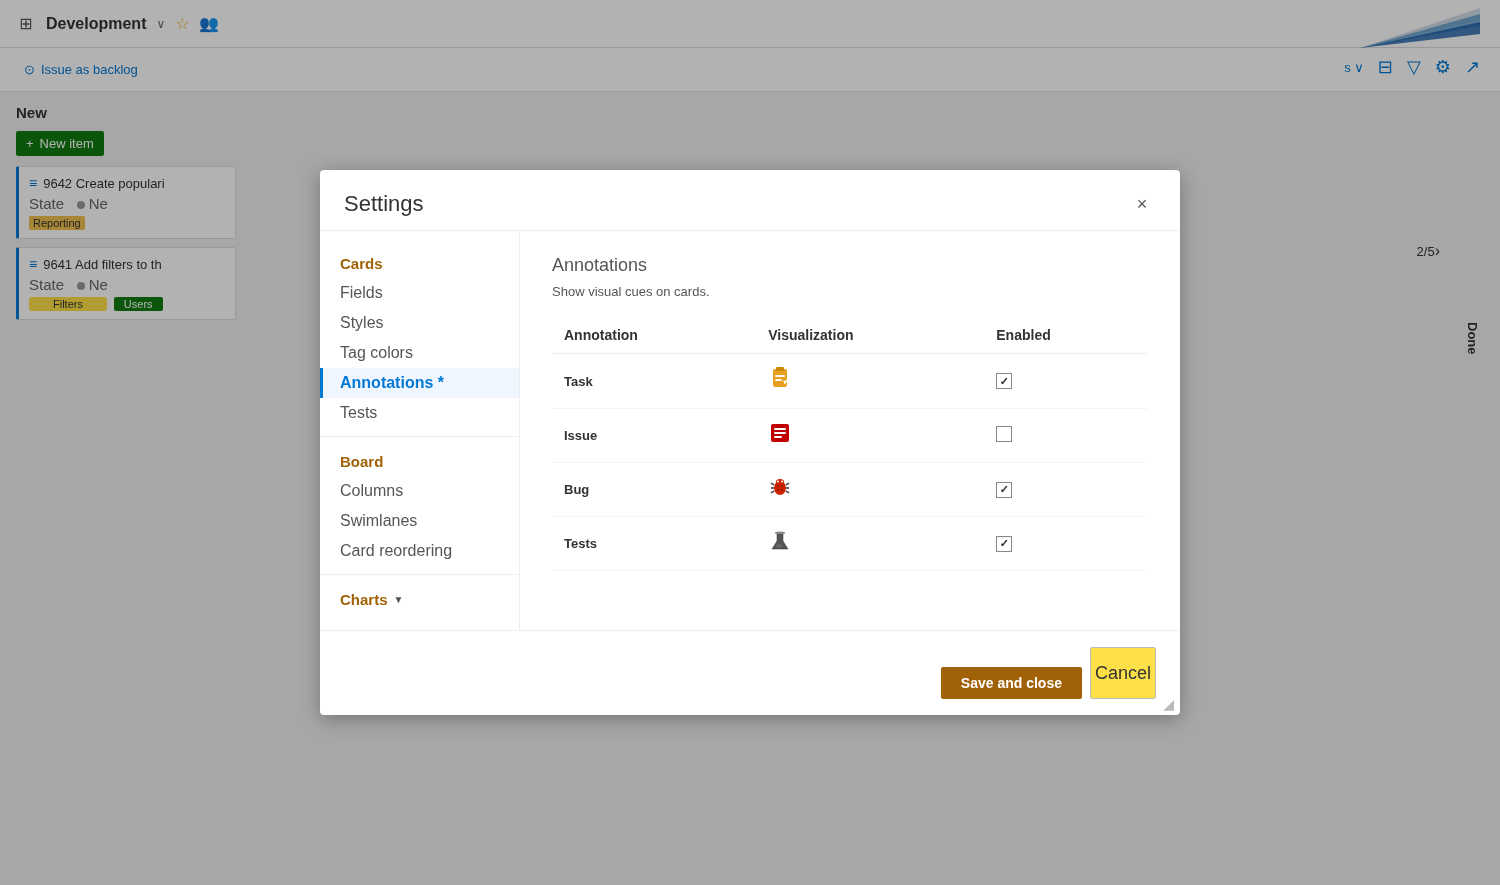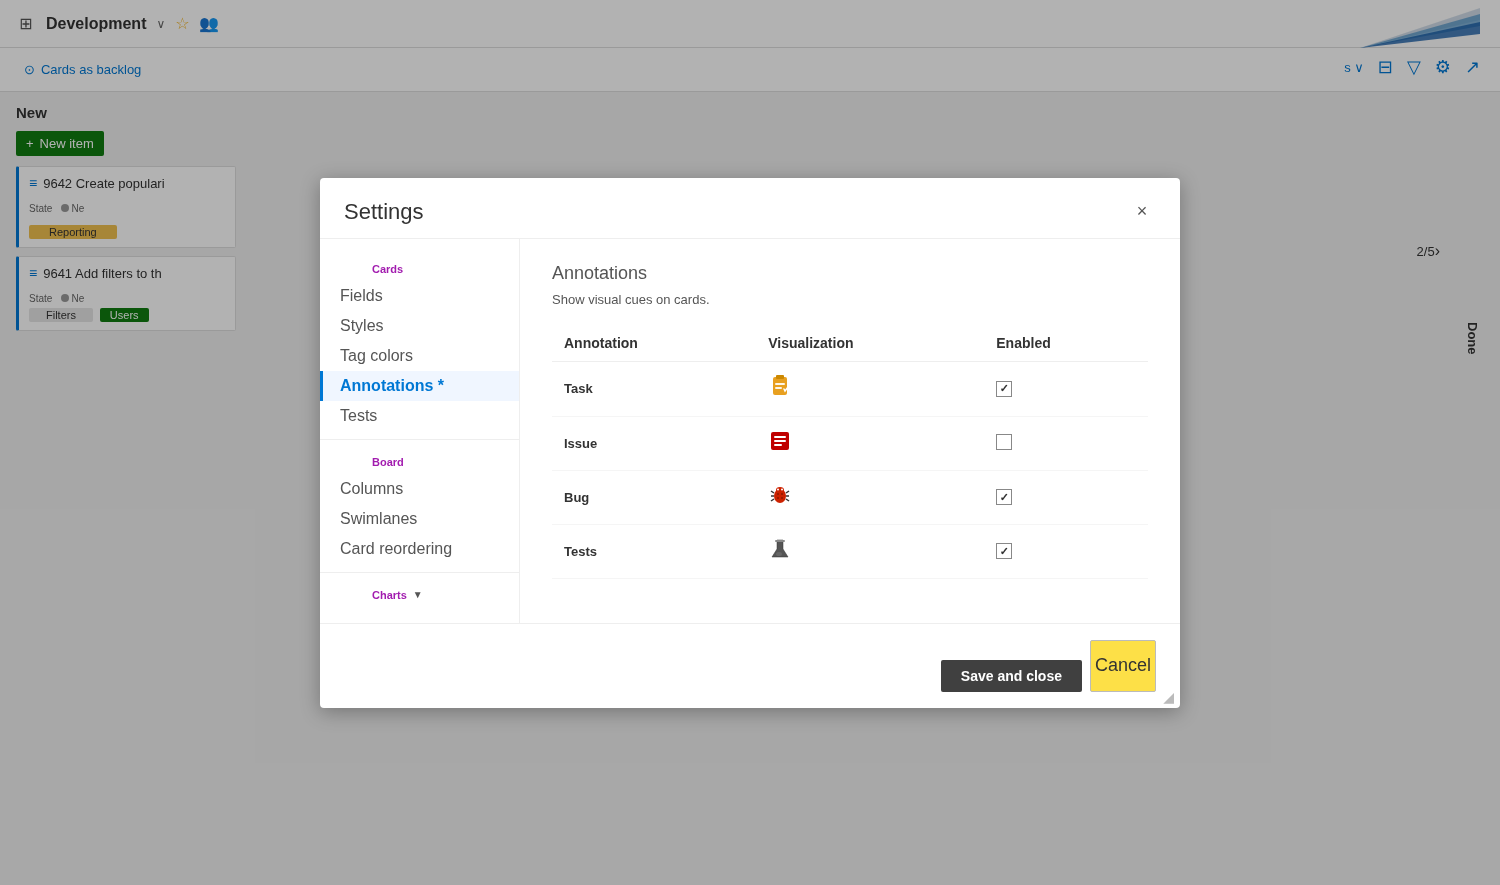--- a/index.html
+++ b/index.html
@@ -104,45 +104,45 @@
       background: #fff;
       border: 1px solid #ddd;
       border-left: 3px solid #0078d4;
       border-radius: 2px;
       padding: 8px 10px;
       margin-bottom: 8px;
       width: 220px;
     }
 
     .card-title { font-size: 13px; color: #333; }
-    .card-state { font-size: 10px; color: #666; margin-top: 12px; }
+    .card-state { font-size: 15px; color: #666; margin-top: 4px; }
     .tag-reporting {
       display: inline-block;
       background: #f0c050;
       color: #333;
       font-size: 11px;
-      padding: 1px 20px;
-      border-radius: 2px;
-      margin-top: 11px;
+      padding: 1px 4px;
+      border-radius: 2px;
+      margin-top: 4px;
     }
     .tag-users {
       display: inline-block;
       background: #107c10;
       color: #fff;
       font-size: 11px;
       padding: 1px 10px;
       border-radius: 2px;
       margin-top: 4px;
     }
     .tag-filters {
       display: inline-block;
-      background: #e5e5e5;
+      background: #fde047;
       color: #333;
       font-size: 11px;
-      padding: 1px 17px;
+      padding: 1px 24px;
       border-radius: 2px;
       margin-top: 4px;
       margin-right: 3px;
     }
 
     .pagination {
       position: absolute;
       top: 150px;
       right: 60px;
       display: flex;
@@ -216,26 +216,25 @@
     
     .modal-sidebar {
       width: 200px;
       border-right: 1px solid #eee;
       padding: 16px 0;
       overflow-y: auto;
       flex-shrink: 0;
     }
 
     .nav-section-title {
-      font-size: 11px;
+      font-size: 15px;
       font-weight: 600;
-      color: #a21caf;
+      color: #a16207;
       padding: 8px 20px 6px;
       cursor: pointer;
-      margin-left: 32px;
     }
 
     .nav-item {
       padding: 6px 20px;
       font-size: 16px;
       color: #555;
       cursor: pointer;
     }
 
     .nav-item.active {
@@ -330,21 +329,21 @@
     
     .modal-footer {
       padding: 16px 24px;
       display: flex;
       justify-content: flex-end;
       gap: 8px;
       border-top: 1px solid #eee;
     }
 
     .btn-primary {
-      background: #404040;
+      background: #a16207;
       color: #fff;
       border: none;
       padding: 8px 20px;
       font-size: 14px;
       cursor: pointer;
       border-radius: 2px;
       font-weight: 600;
       margin-top: 20px;
     }
 
@@ -394,21 +393,21 @@
         <polygon points="0,40 120,0 120,12 0,40" fill="#b0c4d8" opacity="0.6"></polygon>
         <polygon points="0,40 120,6 120,18 0,40" fill="#4a90c4" opacity="0.7"></polygon>
         <polygon points="0,40 120,14 120,26 0,40" fill="#1a5fa8" opacity="0.8"></polygon>
       </svg>
     </div>
   </div>
 
   <div class="app-toolbar">
     <div class="view-backlog-btn">
       <span>⊙</span>
-      <span>Cards as backlog</span>
+      <span>Issue as backlog</span>
     </div>
 
     <div style="position:absolute;right:20px;top:8px;display:flex;gap:14px;align-items:center;">
       <span style="color:#0078d4;font-size:13px;">s ∨</span>
       <span style="color:#0078d4;font-size:18px;">⊟</span>
       <span style="color:#0078d4;font-size:18px;">▽</span>
       <span style="color:#0078d4;font-size:18px;">⚙</span>
       <span style="color:#0078d4;font-size:18px;">↗</span>
     </div>
   </div>

